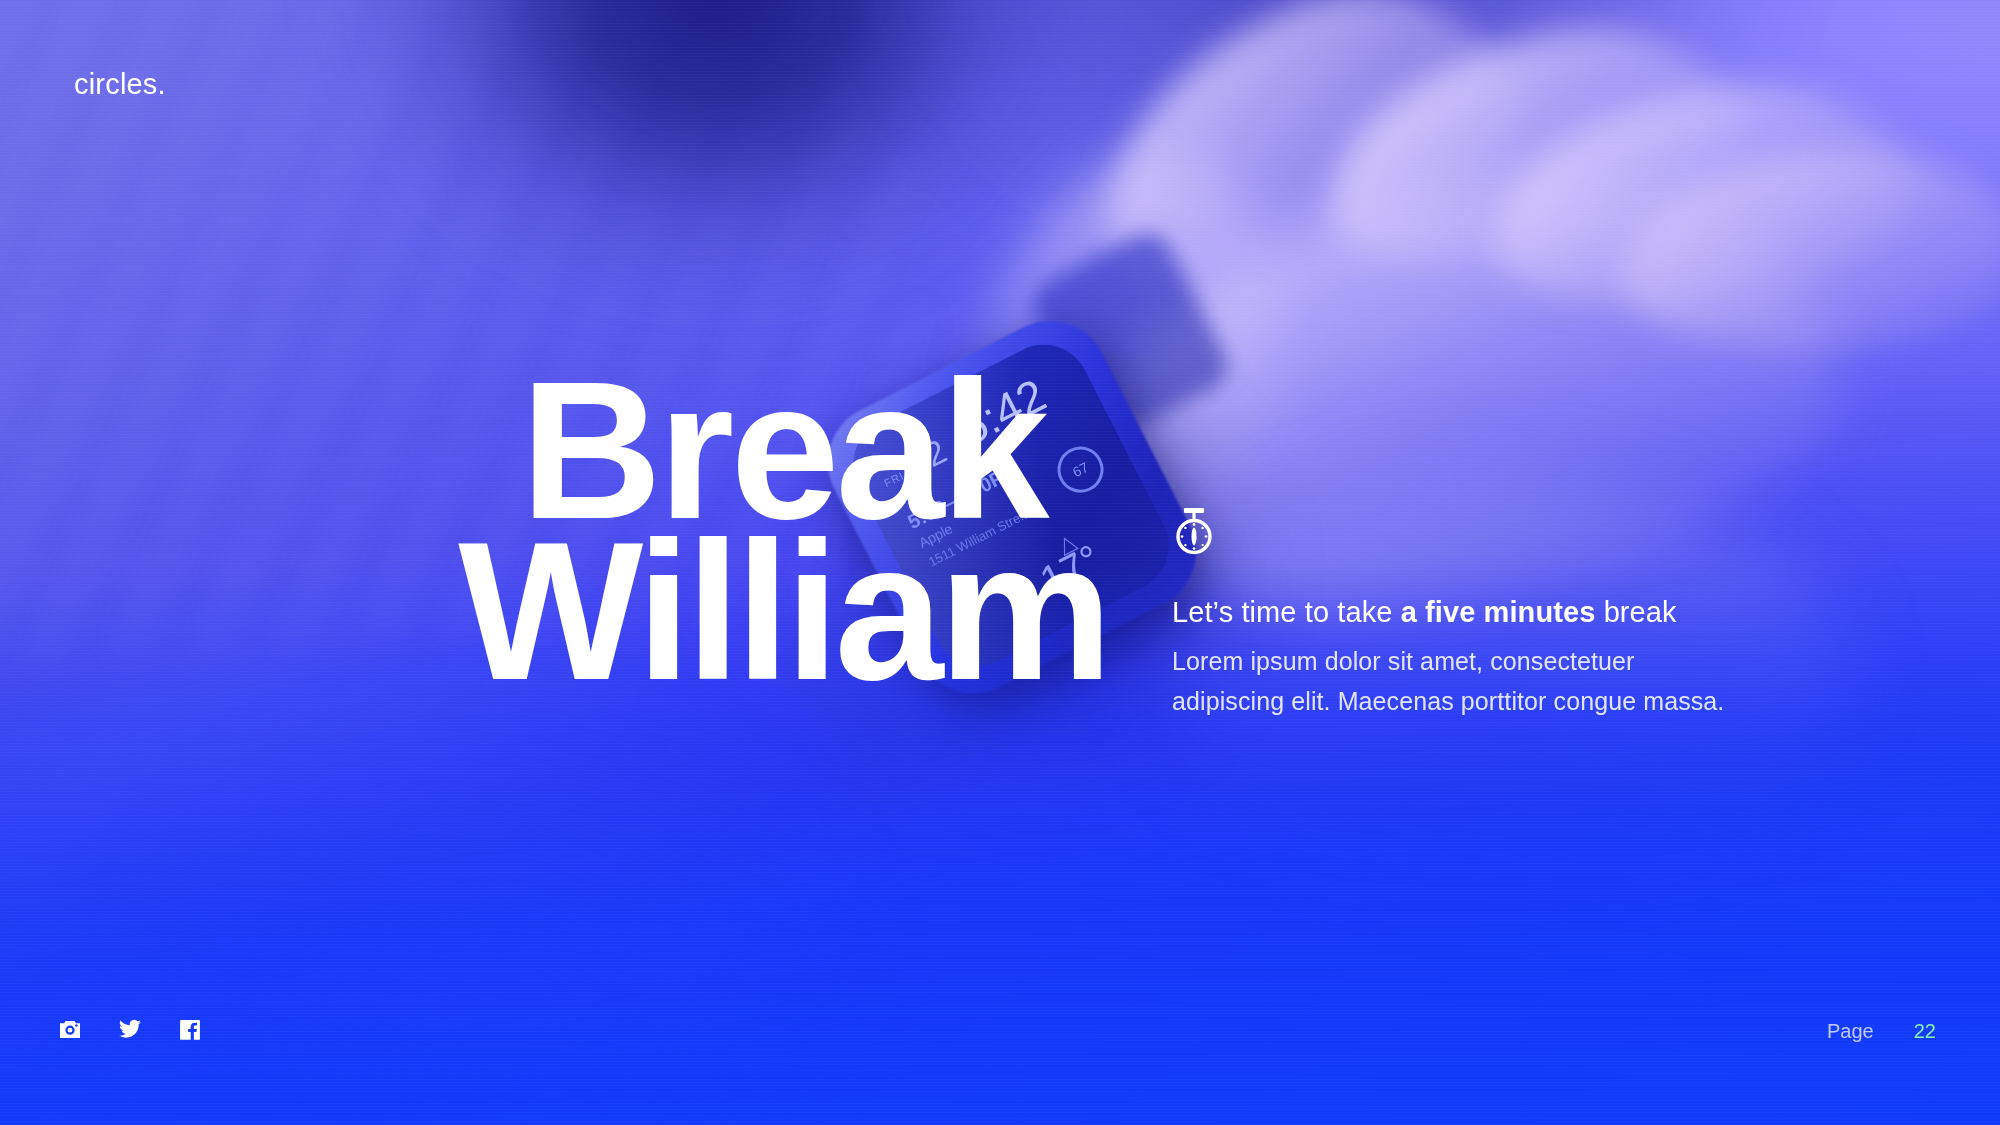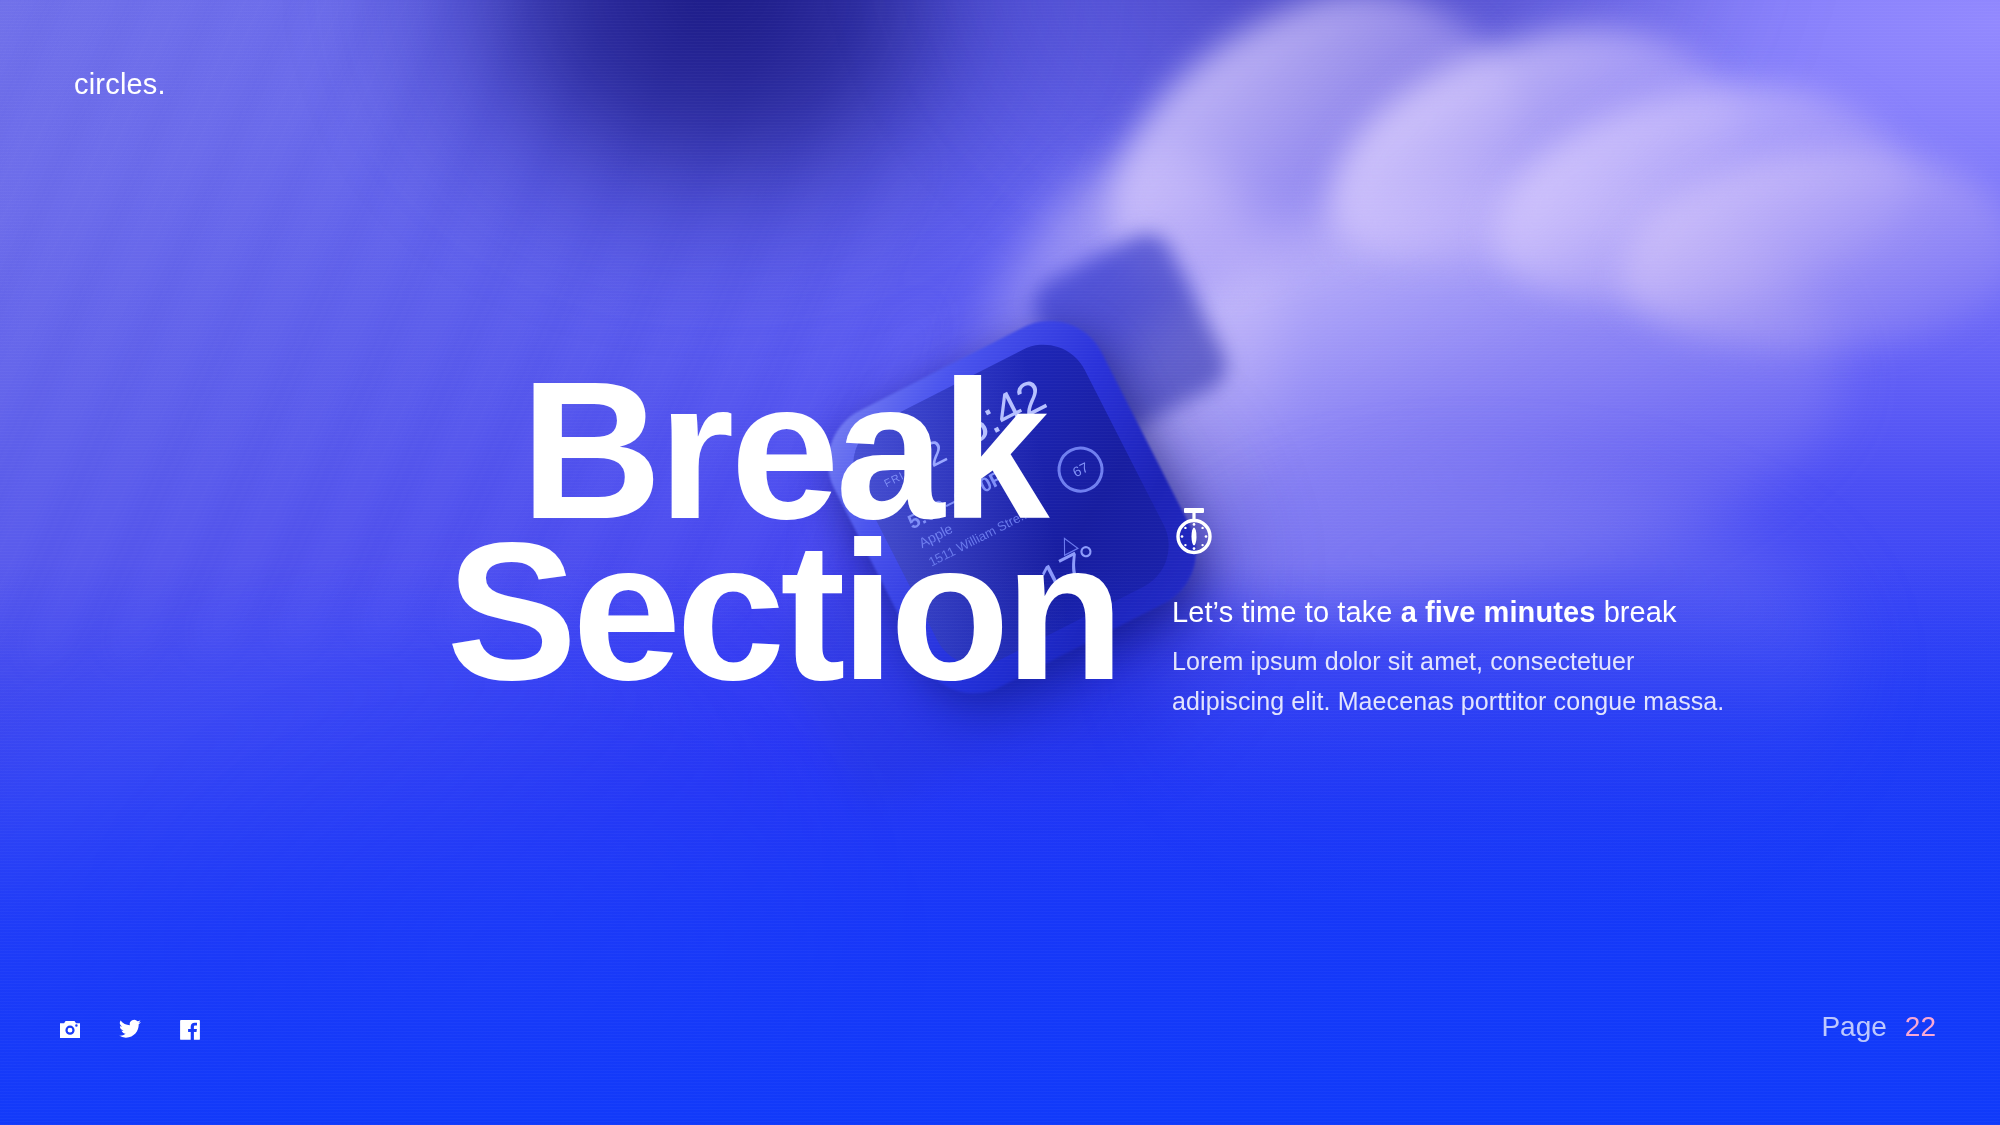--- a/index.html
+++ b/index.html
@@ -237,25 +237,25 @@
   }
 
   .socials {
     position:absolute; left:58px; bottom:84px;
     display:flex; align-items:center; gap:36px;
   }
   .soc { display:block; width:24px; height:24px; cursor:pointer; }
 
   .pager {
     position:absolute; right:64px; bottom:82px;
-    display:flex; align-items:center; gap:18px;
-    font-size:28px; font-weight:300;
+    display:flex; align-items:center; gap:40px;
+    font-size:20px; font-weight:300;
   }
   .pager-label { color:rgba(255,255,255,.72); }
-  .pager-num   { color:#f9a8d4; }
+  .pager-num   { color:#86efac; }
 </style>
 </head>
 <body>
 
 <div class="slide">
 
   <div class="bg">
     <div class="bg-base"></div>
     <div class="bg-lav"></div>
     <div class="bg-streaks"></div>
@@ -295,21 +295,21 @@
     <div class="bg-bottom"></div>
     <div class="bg-grain"></div>
   </div>
 
   <div class="content">
 
     <div class="logo">circles.</div>
 
     <h1 class="headline">
       <span class="l1">Break</span>
-      <span class="l2">Section</span>
+      <span class="l2">William</span>
     </h1>
 
     <div class="side">
 
       <span class="timer-icon">
         <svg width="44" height="48" viewBox="0 0 44 48" fill="none" aria-hidden="true">
 
           <rect x="12" y="0" width="20" height="5" rx="1" fill="#ffffff"></rect>
           <rect x="20.4" y="4" width="3.2" height="7" fill="#ffffff"></rect>
 

